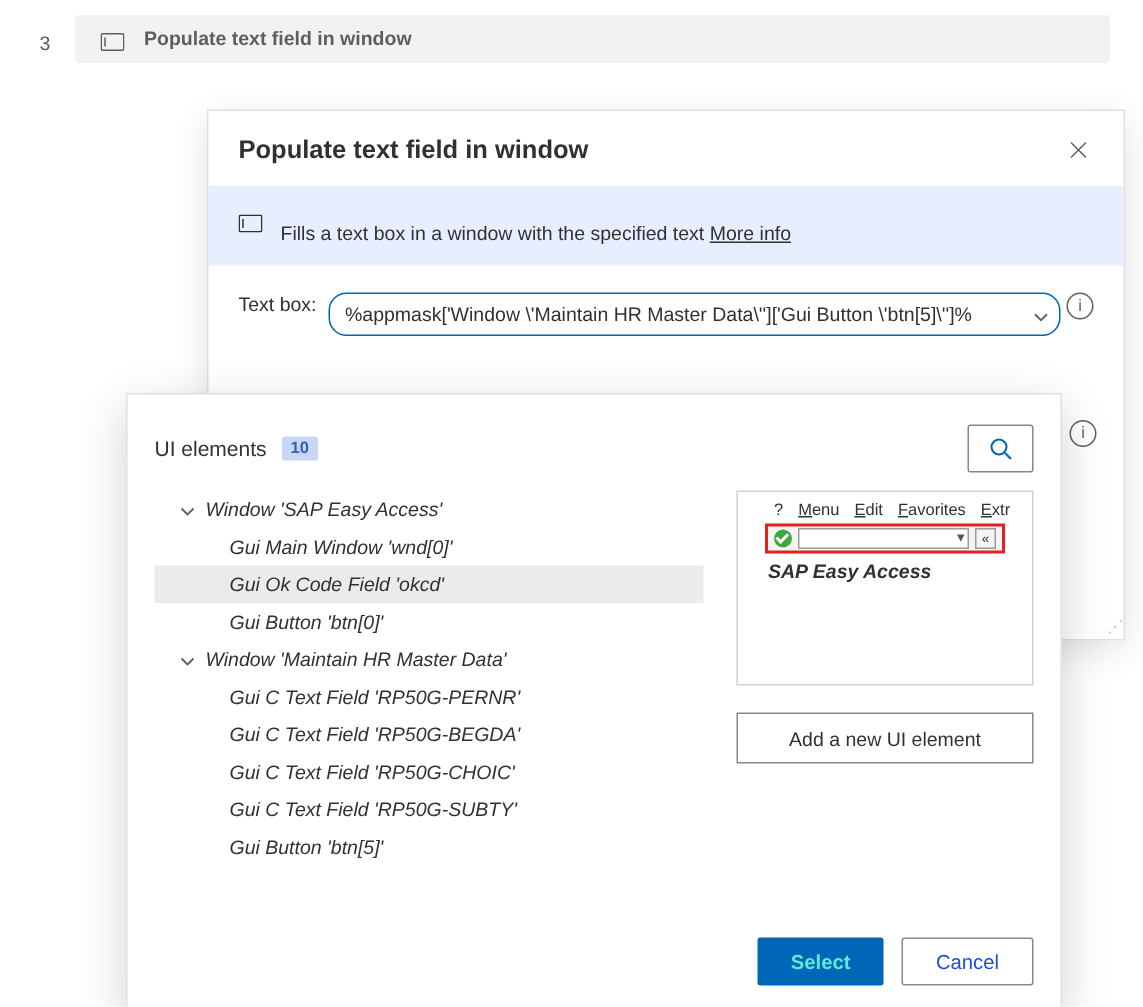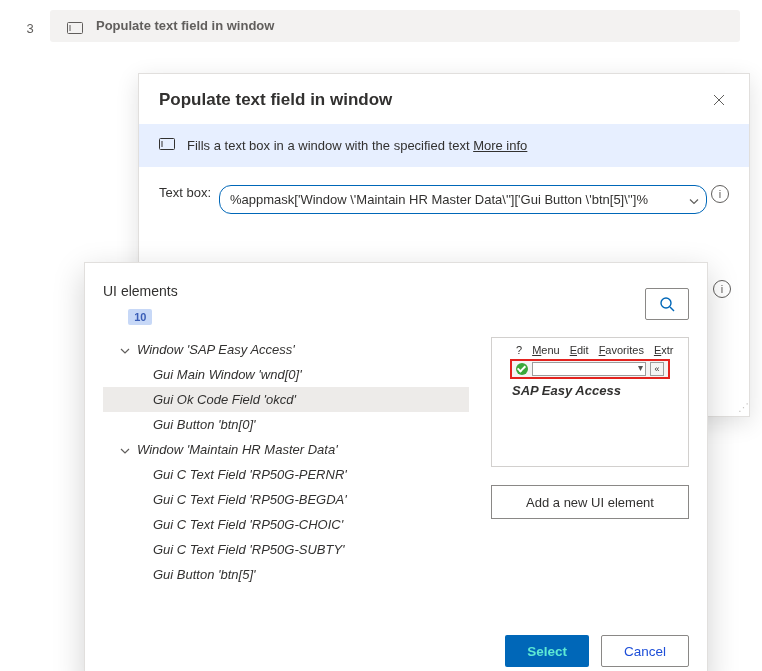--- a/index.html
+++ b/index.html
@@ -14,40 +14,40 @@
   .step-title { color: #605e5c; font-weight: 600; font-size: 13px; }
   .step-desc { color: #605e5c; font-size: 12.5px; margin-top: 2px; }
   .step-desc .link { color: #4c72d9; }
 
   
   .dialog { position: absolute; top: 73px; left: 138px; width: 612px; background: #fff; border: 1px solid #e1dfdd; box-shadow: 0 6px 22px rgba(0,0,0,0.12); }
   .dlg-header { display: flex; align-items: center; justify-content: space-between; padding: 16px 20px 14px 20px; }
   .dlg-title { font-size: 17px; font-weight: 600; }
   .dlg-close { width: 20px; height: 20px; display:flex; align-items:center; justify-content:center; color:#605e5c; cursor:pointer; }
   .dlg-info { background: #e7efff; padding: 14px 20px; display:flex; align-items:center; gap:12px; }
-  .dlg-info .txt { font-size: 13px; }
+  .dlg-info .txt { font-size: 13px; margin-top: 10px; }
   .dlg-info .more { text-decoration: underline; cursor: pointer; }
 
   .params { padding: 18px 20px 0 20px; }
   .params-title { font-size: 14.5px; padding: 2px 0 14px 0; }
   .param-row { display:flex; gap:4px; padding-bottom: 16px; }
   .param-label { width: 56px; font-size: 13px; color: #323130; }
   .param-input-wrap { flex:1; position:relative; }
   .param-input { width:100%; border:1px solid #0067b8; border-radius:12px; padding:6px 32px 6px 10px; font-size:13px; color:#323130; outline:none; }
   .param-chev { position:absolute; right:8px; top:50%; transform:translateY(-50%); color:#605e5c; }
   .param-info { width:18px; height:18px; border:1px solid #605e5c; border-radius:50%; display:flex; align-items:center; justify-content:center; font-size:11px; color:#605e5c; }
 
   .dlg-resize { position:absolute; right:2px; bottom:2px; color:#c8c6c4; font-size:11px; letter-spacing:-2px; }
   .dlg-bodyfill { height: 186px; }
   .right-info-col { position:absolute; right:18px; top:206px; }
 
   
   .pop { position: absolute; top: 262px; left: 84px; width: 624px; background:#fff; border:1px solid #e1dfdd; box-shadow: 0 10px 30px rgba(0,0,0,0.18); padding: 14px 18px 18px 18px; }
   .pop-header { display:flex; align-items:center; justify-content:space-between; padding: 6px 0 12px 0; }
-  .pop-title { display:flex; align-items:center; gap:10px; font-size:14px;flex-direction:column; }
+  .pop-title { display:flex; align-items:center; gap:10px; font-size:14px; }
   .badge { background:#c7d8f7; color:#3a5db6; font-size:11px; font-weight:600; padding:2px 6px; border-radius:2px; }
   .search-btn { width:44px; height:32px; border:1px solid #8a8886; border-radius:2px; display:flex; align-items:center; justify-content:center; color:#0067b8; cursor:pointer; }
 
   .pop-body { display:flex; gap:22px; }
   .tree { flex:1; max-width: 380px; font-style: italic; }
   .tree-item { display:flex; align-items:center; height:25px; font-size:13px; color:#323130; cursor:pointer; white-space:nowrap; }
   .tree-item.level0 { padding-left: 14px; }
   .tree-item.level1 { padding-left: 50px; }
   .tree-item.selected { background:#edebe9; }
   .chevron { width:16px; text-align:center; margin-right:4px; color:#605e5c; }

